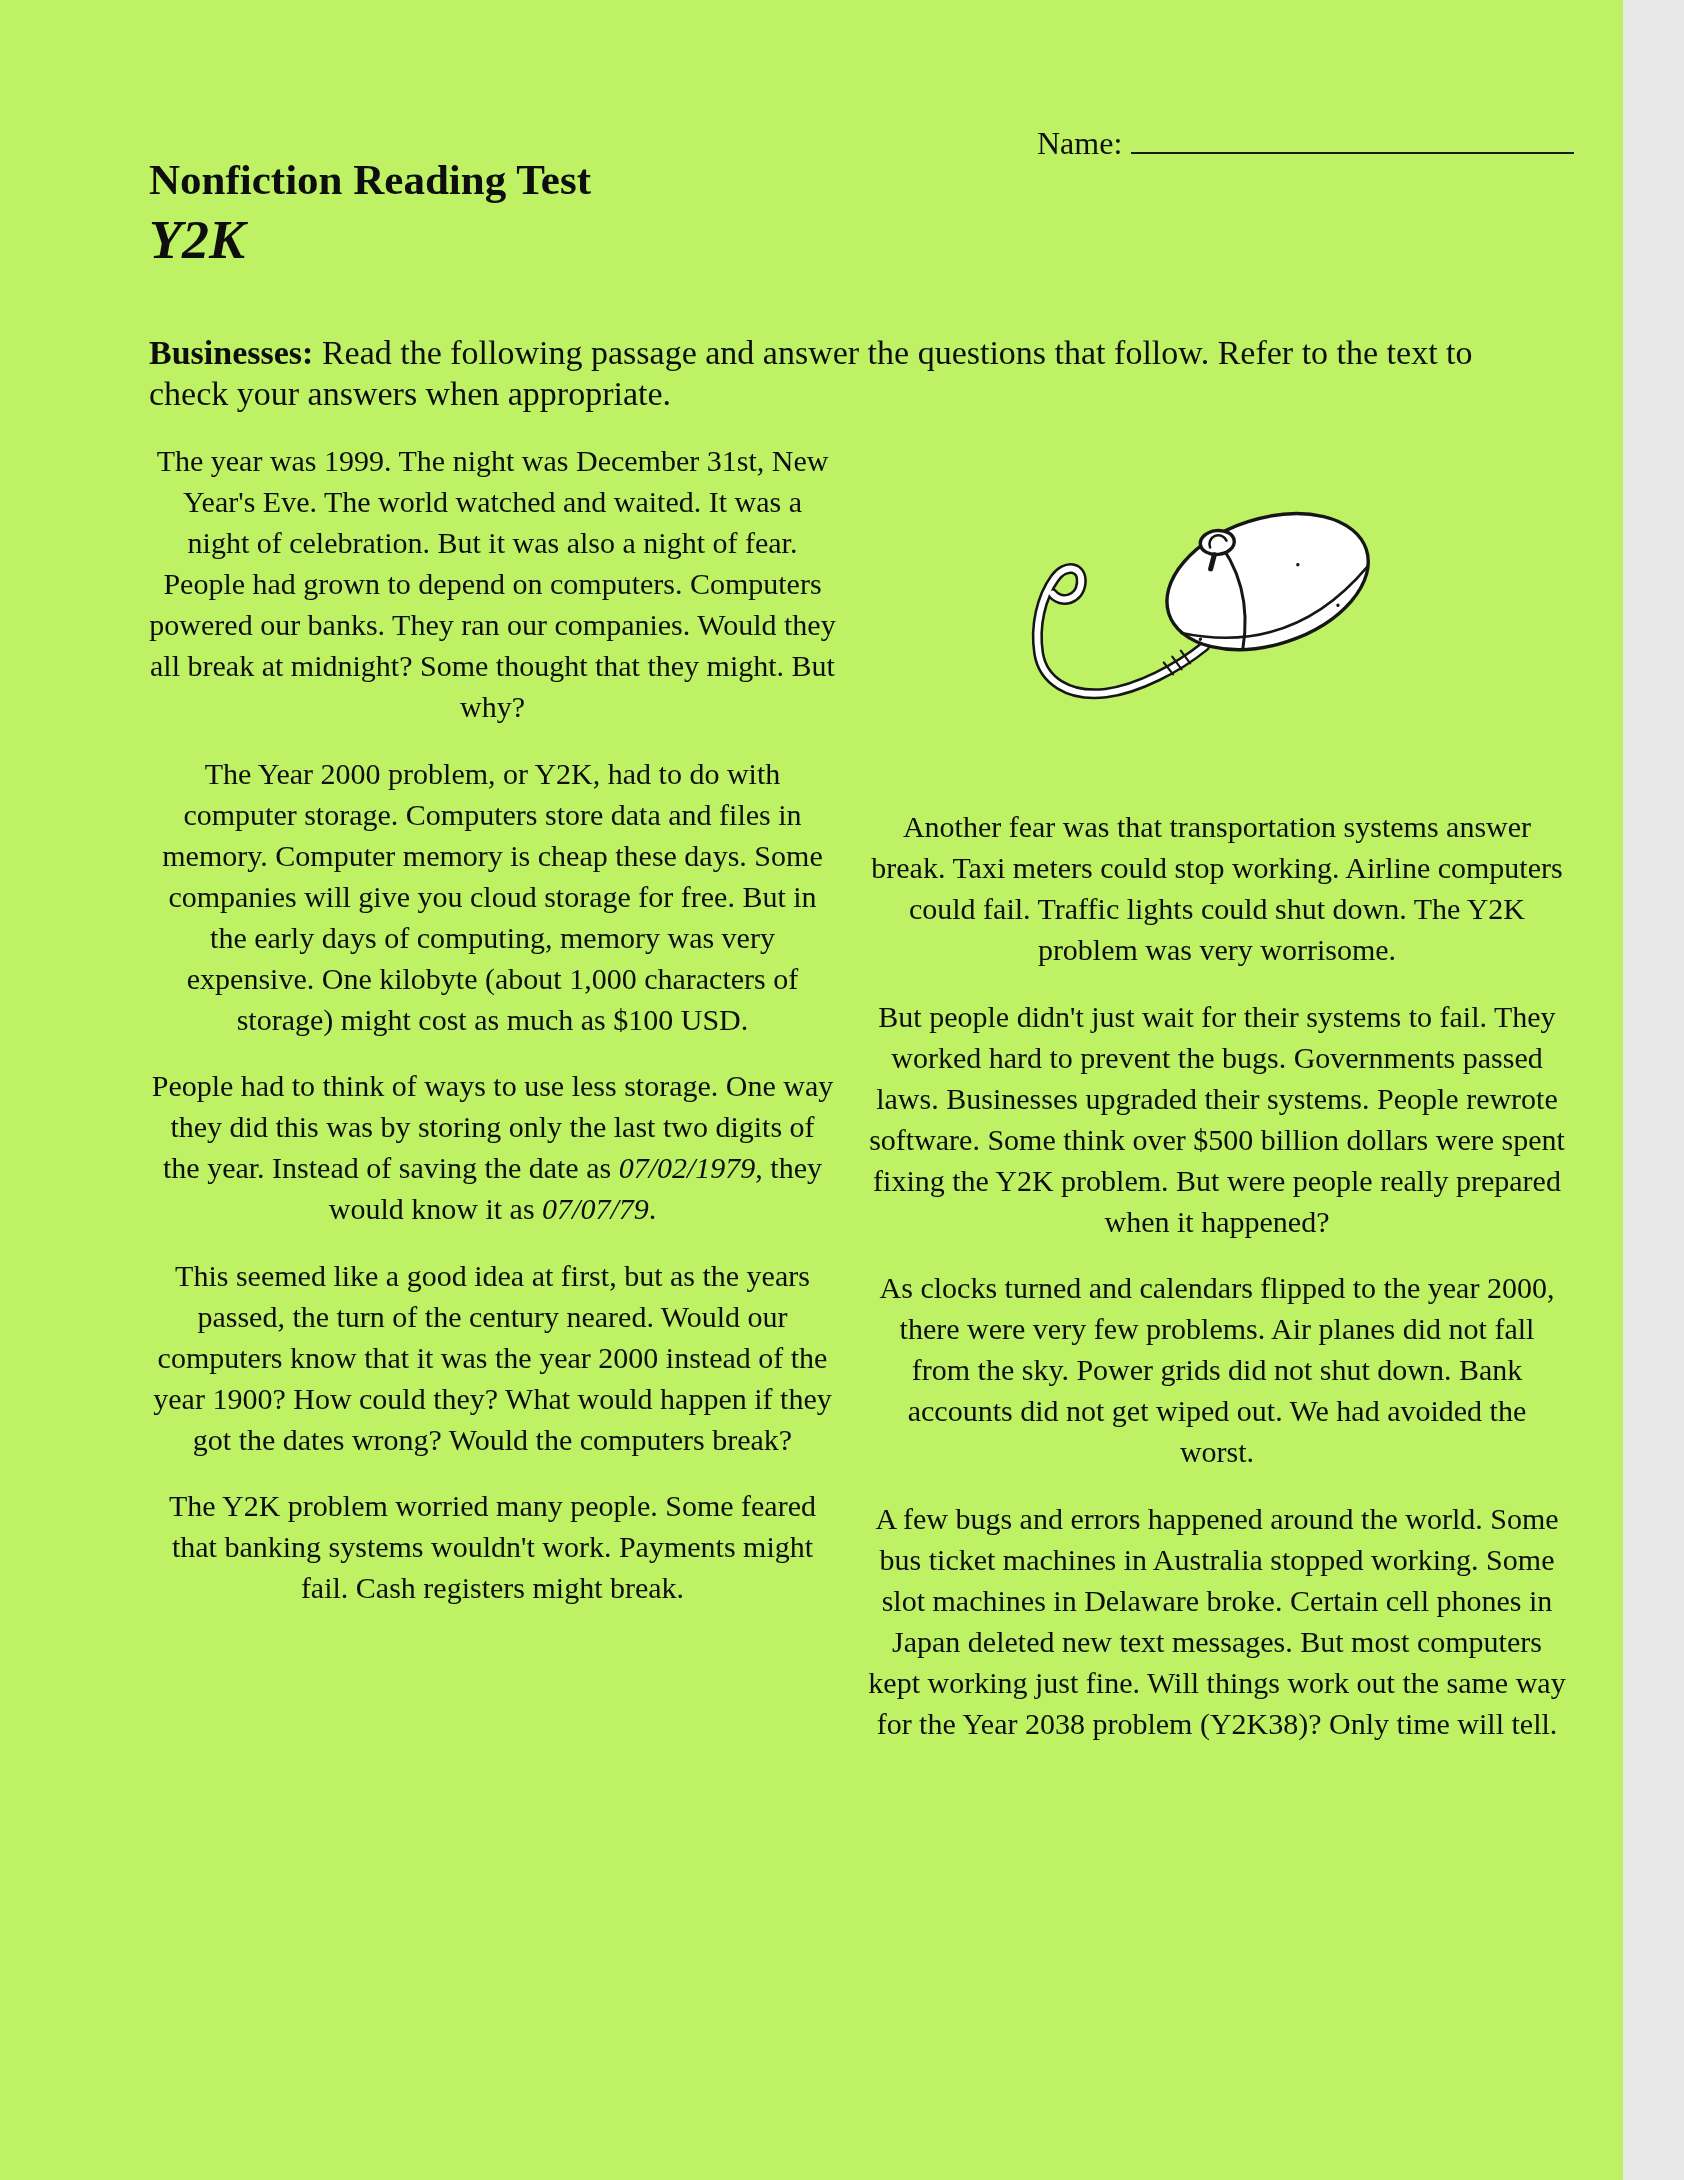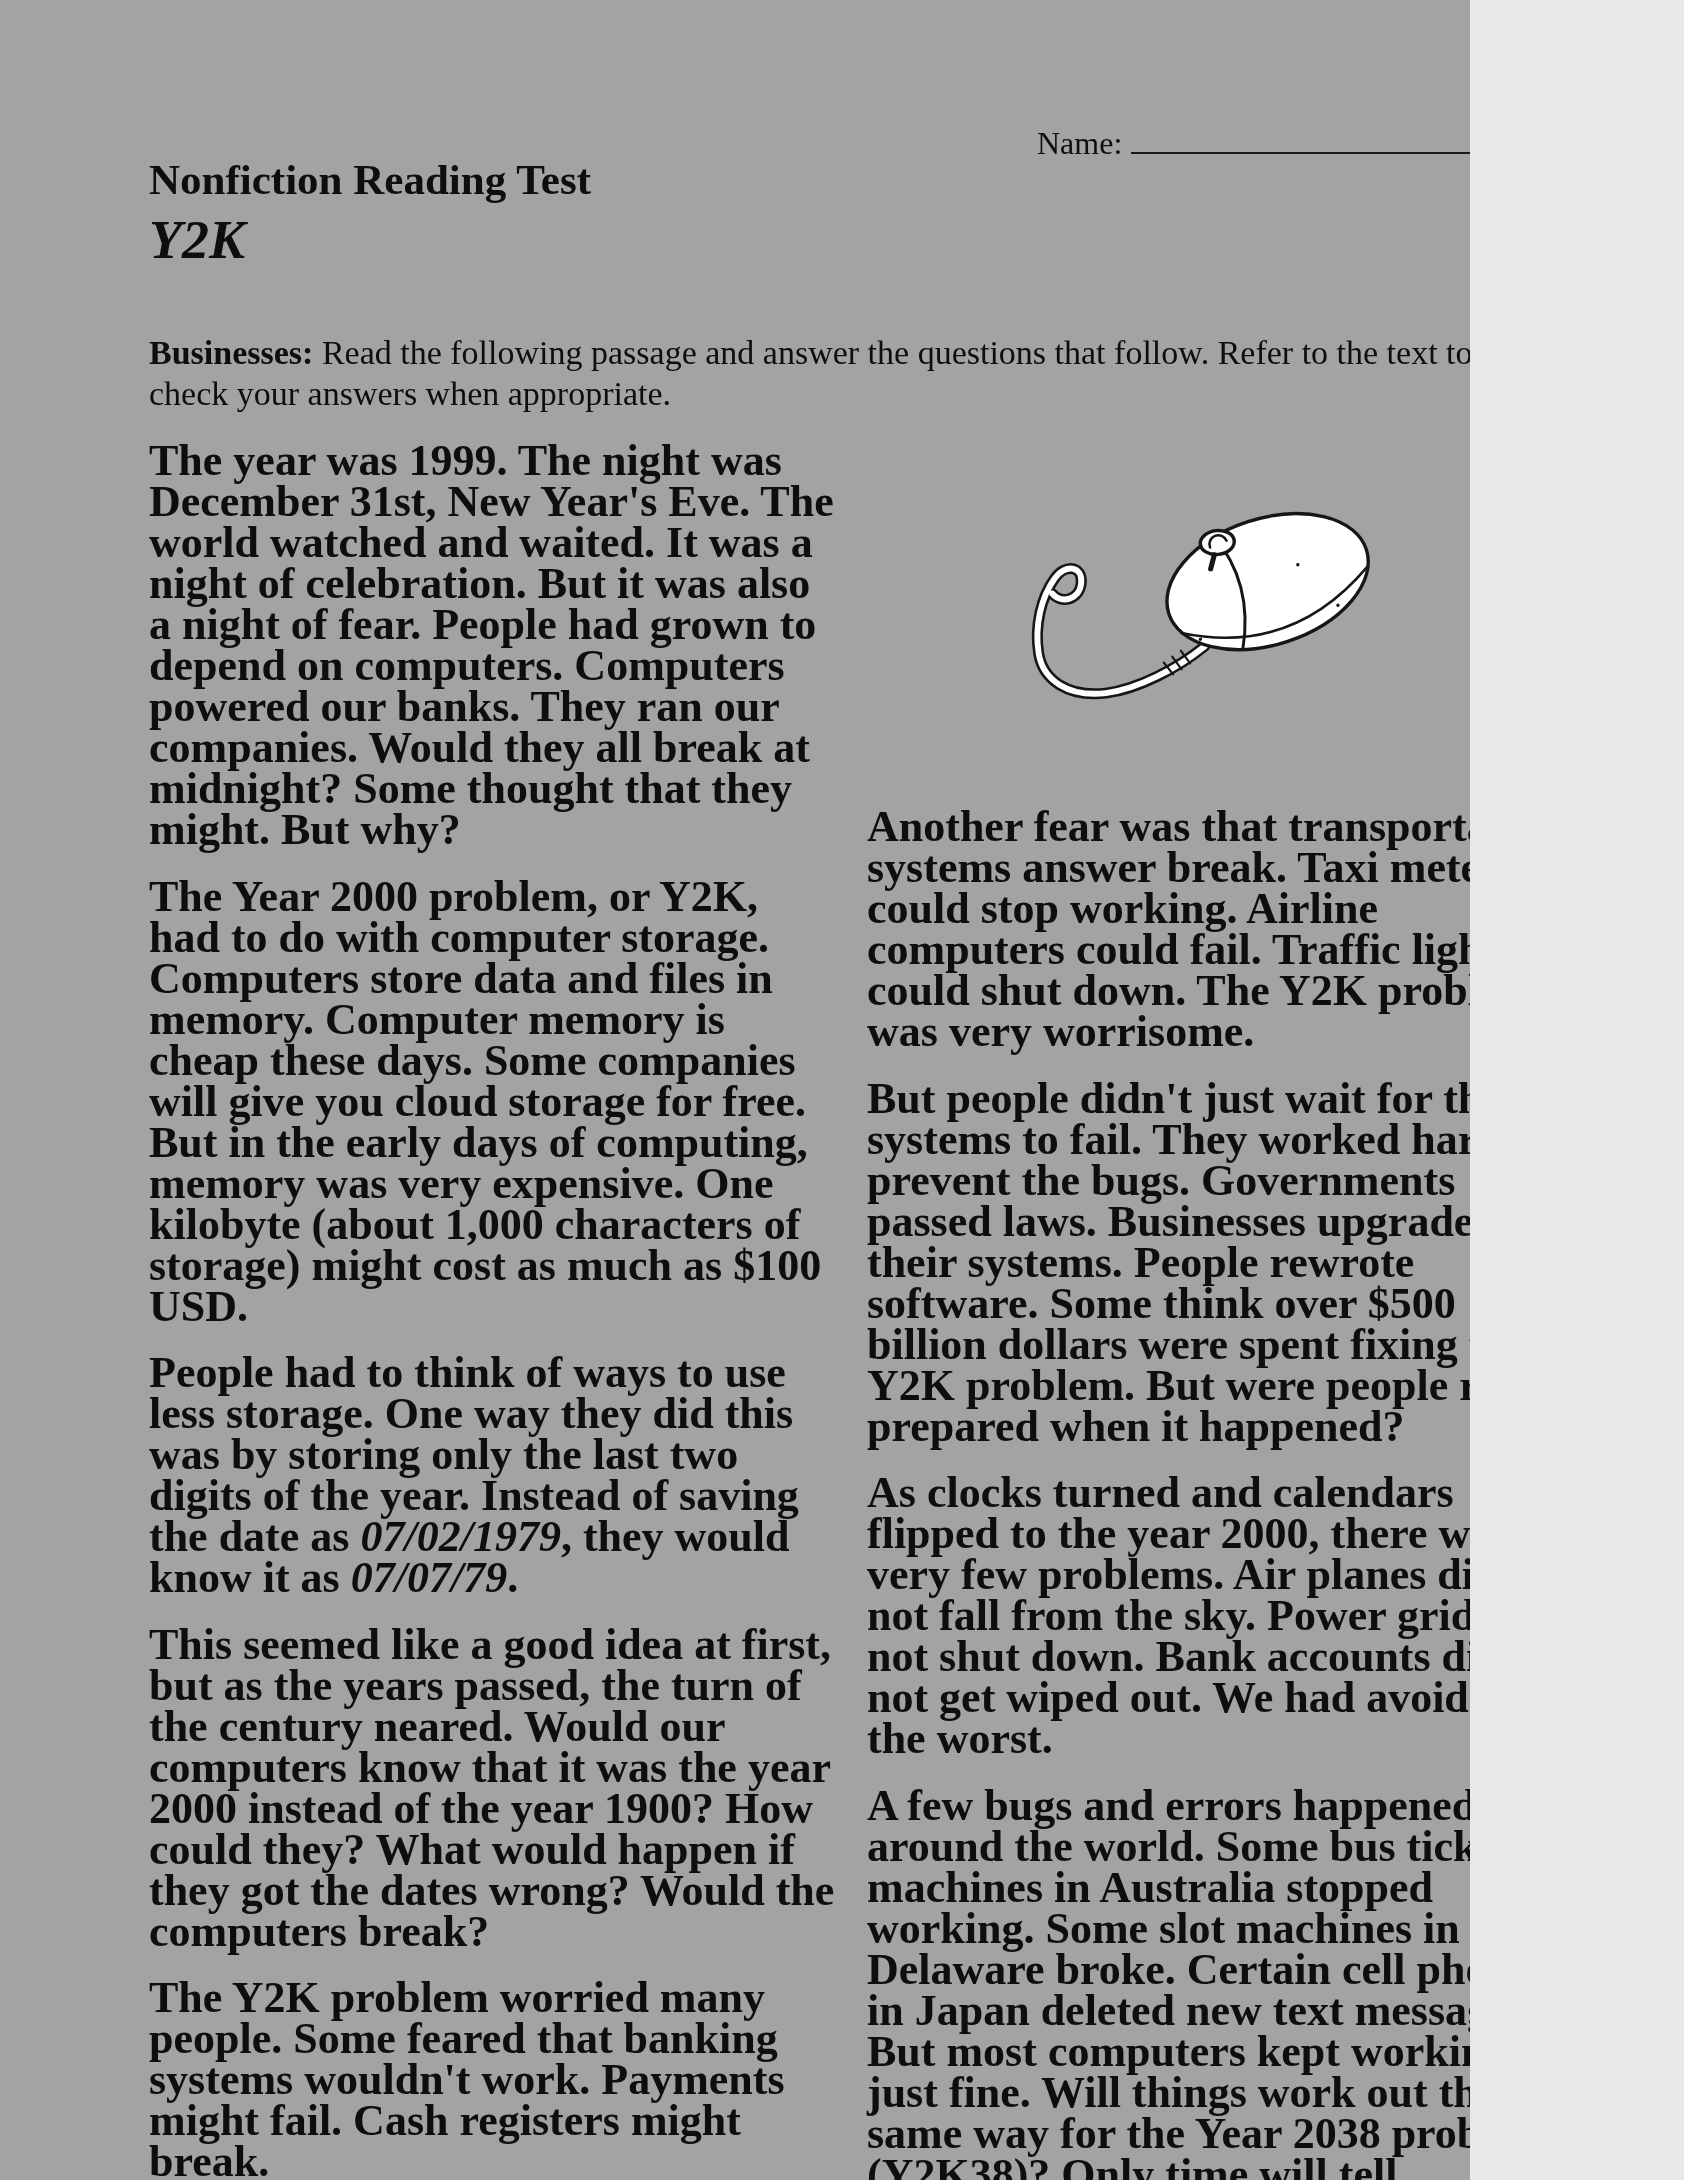--- a/index.html
+++ b/index.html
@@ -1,20 +1,20 @@
 <!DOCTYPE html>
 <html style="font-size:13.6px"><head>
 <meta charset="utf-8">
 <style>
   html, body { margin: 0; padding: 0; background: #e8e8e8; }
   .page {
     position: relative;
-    width: 1470px;
+    width: 1623px;
     height: 2181px;
-    background: #a3a3a3;
+    background: #bef264;
     font-family: "Liberation Serif", "DejaVu Serif", serif;
     color: #0e0e0e;
     overflow: hidden;
   }
   .name-row {
     position: absolute;
     top: 118px;
     left: 1037px;
     font-size: 32px;
     white-space: nowrap;
@@ -58,24 +58,23 @@
     position: absolute;
     top: 440px;
     left: 149px;
     display: flex;
     gap: 31px;
   }
   .col-left  { width: 687px; }
   .col-right { width: 700px; }
   .col p {
     margin: 0 0 25.6px 0;
-    font-size: 44px;
+    font-size: 30px;
     line-height: 41px;
-    text-align: left;
-    font-weight: bold;
+    text-align: center;
   }
   .col p em { font-style: italic; }
   .figure {
     height: 366px;
     position: relative;
   }
   .figure svg {
     position: absolute;
     left: 111px;
     top: 48px;

